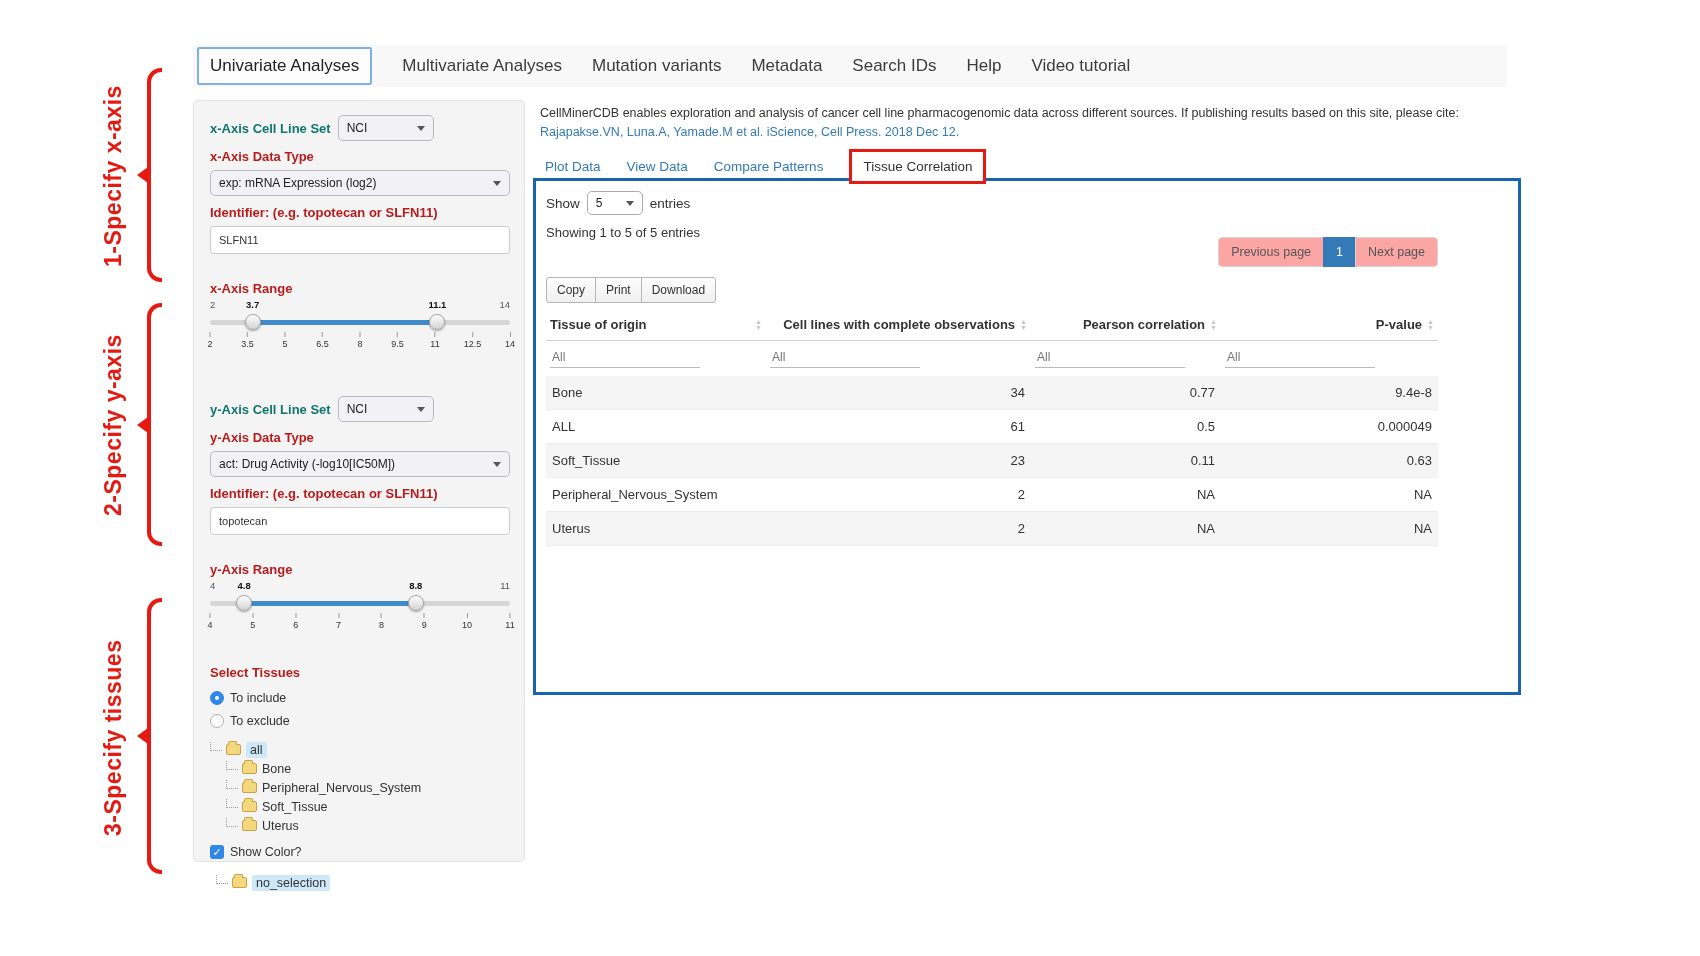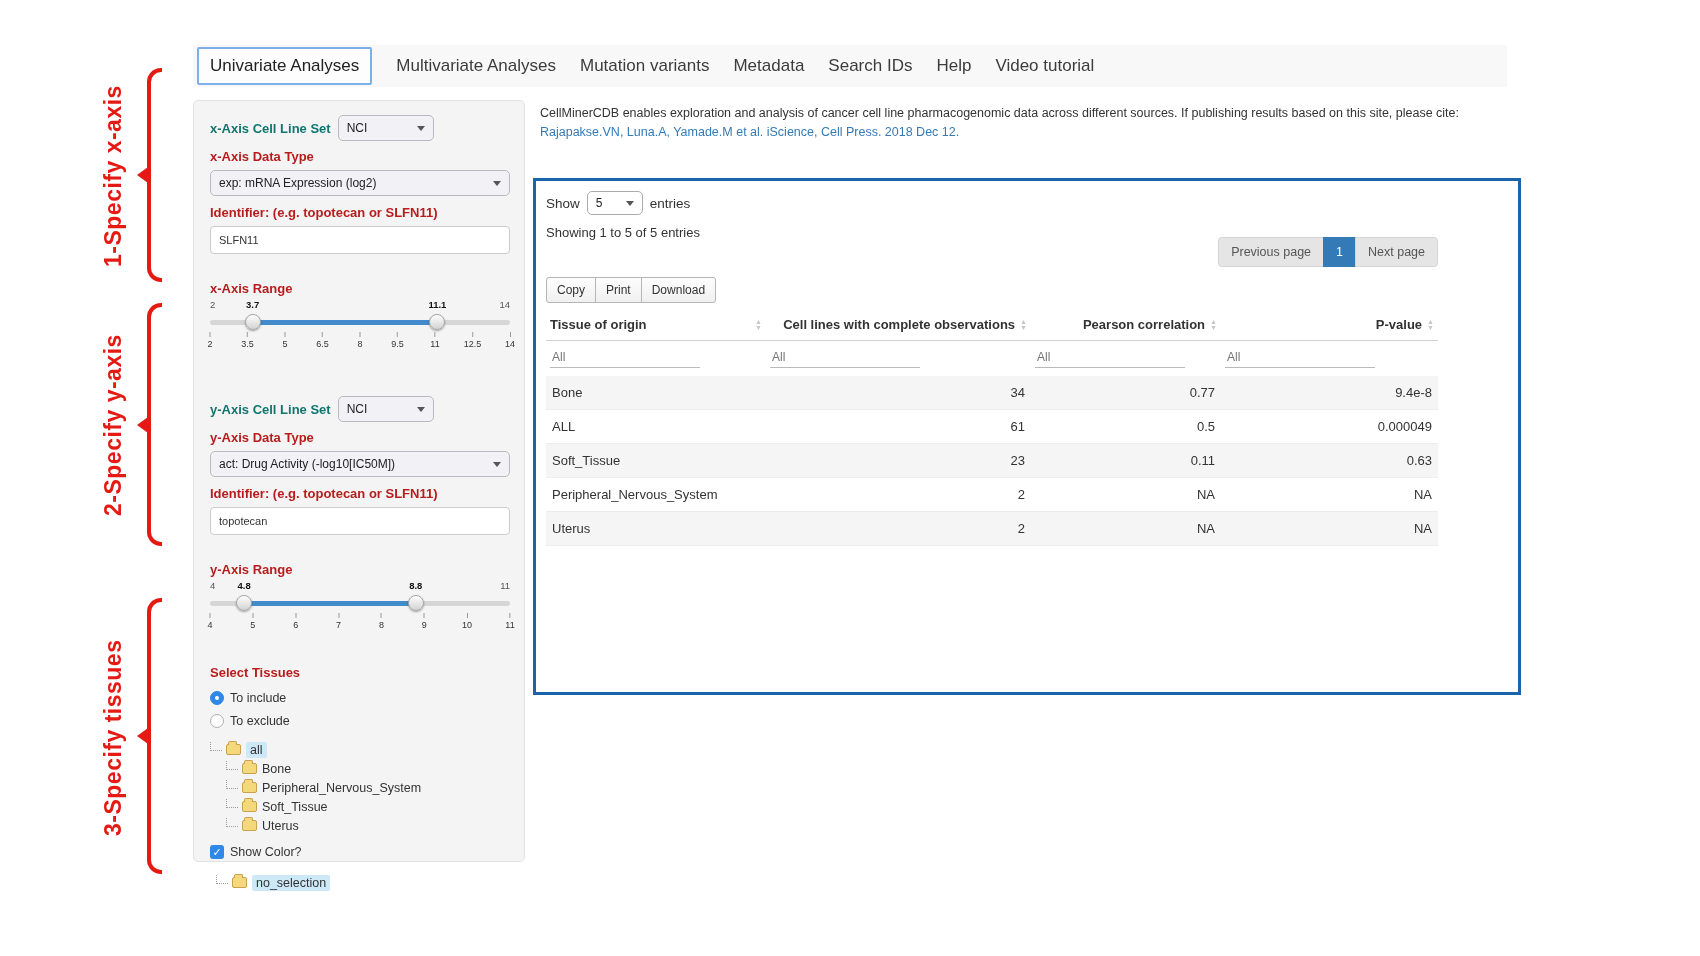--- a/index.html
+++ b/index.html
@@ -14,21 +14,21 @@
              border-left:4px solid var(--annotation-red,#e51a12);
              border-top:4px solid var(--annotation-red,#e51a12);
              border-bottom:4px solid var(--annotation-red,#e51a12);
              border-radius:14px 0 0 14px; }
   .bracket::before { content:""; position:absolute; left:-14px; top:50%; margin-top:-8px; width:0; height:0;
              border-top:8px solid transparent; border-bottom:8px solid transparent;
              border-right:11px solid var(--annotation-red,#e51a12); }
 
   
   .navbar { position:absolute; left:193px; top:45px; width:1314px; height:42px;
-            background:var(--navbar-bg,#f8f8f8); display:flex; align-items:center; gap:24px; padding-left:4px;
+            background:var(--navbar-bg,#f8f8f8); display:flex; align-items:center; gap:30px; padding-left:4px;
             font-size:17px; color:#3c3c3c; }
   .nav-tab { cursor:pointer; white-space:nowrap; }
   .nav-tab.active { border:2px solid var(--active-nav-border,#7db0e8); background:#fdfdfd; color:#222;
             padding:7px 11px; border-radius:2px; }
 
   
   .sidebar { position:absolute; left:193px; top:100px; width:332px; height:762px;
              background:var(--sidebar-bg,#f4f4f4); border:1px solid #e2e2e2; border-radius:5px;
              padding:14px 16px; font-size:13px; }
   .inline-row { display:flex; align-items:center; height:26px; margin-bottom:8px; }
@@ -85,21 +85,21 @@
   .subtabs { position:absolute; left:545px; top:149px; display:flex; align-items:center; gap:26px; font-size:13.5px; z-index:3; }
   .subtab { color:var(--link-blue,#337ab7); cursor:pointer; white-space:nowrap; }
   .subtab.active { color:#333; background:#fff; border:3px solid var(--annotation-red,#e51a12); padding:7px 11px; }
 
   .panel { position:absolute; left:533px; top:178px; width:988px; height:517px; background:#fff;
            border:3px solid var(--panel-border-blue,#1a64ad); z-index:1; }
   .show-row { position:absolute; left:10px; top:10px; display:flex; align-items:center; gap:7px; font-size:13.5px; color:#333; }
   .select.tiny { width:56px; height:24px; background:#fff; border:1px solid #ababab; }
   .showing-text { position:absolute; left:10px; top:44px; font-size:13px; color:#333; }
   .pagination { position:absolute; right:80px; top:56px; display:flex; font-size:12.5px; }
-  .page-btn { padding:7px 12px; border:1px solid #d5d5d5; background:#e5e5e5; color:#555; cursor:pointer; }
+  .page-btn { padding:7px 12px; border:1px solid #d5d5d5; background:#fca5a5; color:#555; cursor:pointer; }
   .page-btn.prev { border-radius:4px 0 0 4px; }
   .page-btn.next { border-radius:0 4px 4px 0; margin-left:-1px; }
   .page-btn.current { background:var(--active-page-bg,#337ab7); border-color:var(--active-page-bg,#337ab7); color:#fff; margin-left:-1px; }
   .btn-group { position:absolute; left:10px; top:96px; display:flex; }
   .dt-btn { padding:5px 10px; font-size:12px; border:1px solid #b5b5b5; background:linear-gradient(#fdfdfd,#f0f0f0);
             color:#333; cursor:pointer; margin-left:-1px; }
   .dt-btn:first-child { border-radius:3px 0 0 3px; margin-left:0; }
   .dt-btn:last-child { border-radius:0 3px 3px 0; }
 
   
@@ -336,20 +336,26 @@
       <span class="tlabel hl">no_selection</span>
     </div>
 
   </aside>
 
   <div class="citation">
     <div>CellMinerCDB enables exploration and analysis of cancer cell line pharmacogenomic data across different sources. If publishing results based on this site, please cite:</div>
     <a href="#">Rajapakse.VN, Luna.A, Yamade.M et al. iScience, Cell Press. 2018 Dec 12.</a>
   </div>
 
+  <div class="subtabs">
+    <span class="subtab">Plot Data</span>
+    <span class="subtab">View Data</span>
+    <span class="subtab">Compare Patterns</span>
+    <span class="subtab active">Tissue Correlation</span>
+  </div>
 
   <section class="panel">
 
     <div class="show-row">
       <span>Show</span>
       <div class="select tiny">
         <span>5</span>
         <i class="chev"></i>
       </div>
       <span>entries</span>

